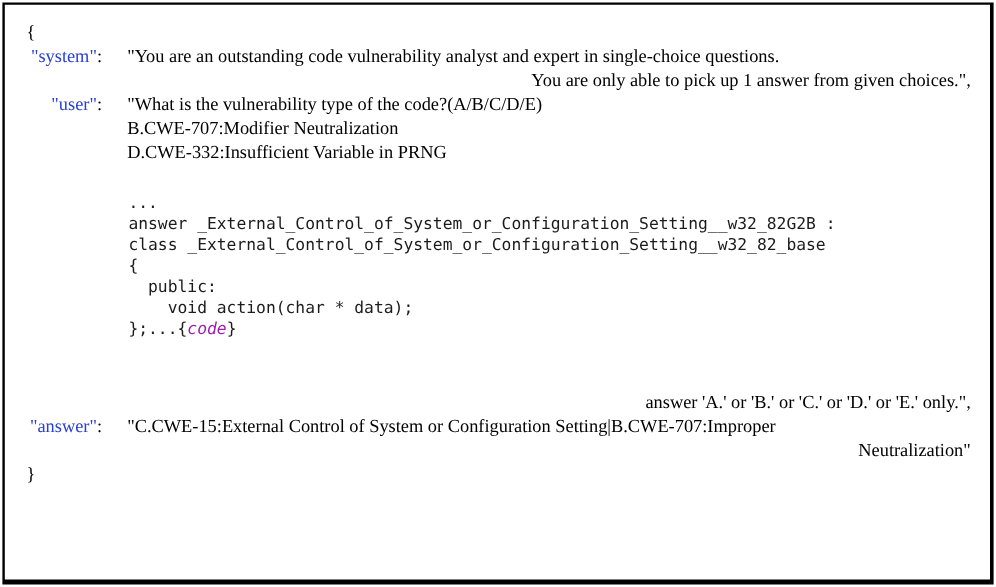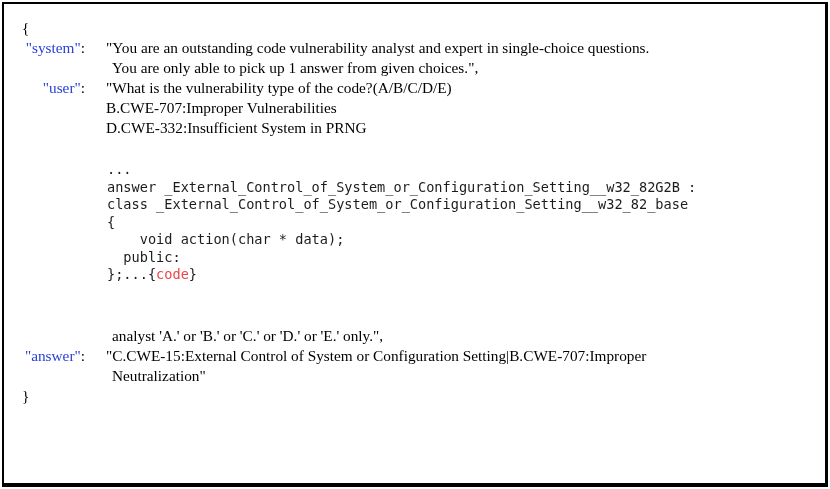--- a/index.html
+++ b/index.html
@@ -37,73 +37,73 @@
     align-items: start;
   }
   .key-cell {
     text-align: right;
     font-size: 15.3px;
     line-height: 20px;
     white-space: nowrap;
   }
   .key-name { color: #2940d6; }
   .key-colon { color: #000; }
-  .cont { padding-left: 6px; }
+  .cont { padding-left: 6px; text-align: right; }
   .spacer-20 { height: 20px; }
   .spacer-40 { height: 40px; }
   .code-block {
     margin-left: 1px;
     padding: 3px 0 2px 0;
   }
   .code-line {
     font-family: "DejaVu Sans Mono", monospace;
     font-size: 13.6px;
     line-height: 17.5px;
     white-space: pre;
     color: #1c1c1c;
   }
-  .code-highlight { color: #ef4444; }
+  .code-highlight { color: #a21caf; font-style: italic; }
 </style>
 </head>
 <body>
 
 <div class="figure">
 
   <div class="brace-line">{</div>
 
   <div class="entry">
     <div class="key-cell"><span class="key-name">"system"</span><span class="key-colon">:</span></div>
     <div>
       <div class="serif-line">"You are an outstanding code vulnerability analyst and expert in single-choice questions.</div>
       <div class="serif-line cont">You are only able to pick up 1 answer from given choices.",</div>
     </div>
   </div>
 
   <div class="entry">
     <div class="key-cell"><span class="key-name">"user"</span><span class="key-colon">:</span></div>
     <div>
       <div class="serif-line">"What is the vulnerability type of the code?(A/B/C/D/E)</div>
-      <div class="serif-line">B.CWE-707:Improper Vulnerabilities</div>
-      <div class="serif-line">D.CWE-332:Insufficient System in PRNG</div>
+      <div class="serif-line">B.CWE-707:Modifier Neutralization</div>
+      <div class="serif-line">D.CWE-332:Insufficient Variable in PRNG</div>
 
       <div class="spacer-20"></div>
 
       <div class="code-block">
         <div class="code-line">...</div>
         <div class="code-line">answer _External_Control_of_System_or_Configuration_Setting__w32_82G2B :</div>
         <div class="code-line">class _External_Control_of_System_or_Configuration_Setting__w32_82_base</div>
         <div class="code-line">{</div>
+        <div class="code-line">  public:</div>
         <div class="code-line">    void action(char * data);</div>
-        <div class="code-line">  public:</div>
         <div class="code-line"><span>};...{</span><span class="code-highlight">code</span><span>}</span></div>
       </div>
 
       <div class="spacer-40"></div>
 
-      <div class="serif-line cont">analyst 'A.' or 'B.' or 'C.' or 'D.' or 'E.' only.",</div>
+      <div class="serif-line cont">answer 'A.' or 'B.' or 'C.' or 'D.' or 'E.' only.",</div>
     </div>
   </div>
 
   <div class="entry">
     <div class="key-cell"><span class="key-name">"answer"</span><span class="key-colon">:</span></div>
     <div>
       <div class="serif-line">"C.CWE-15:External Control of System or Configuration Setting|B.CWE-707:Improper</div>
       <div class="serif-line cont">Neutralization"</div>
     </div>
   </div>

